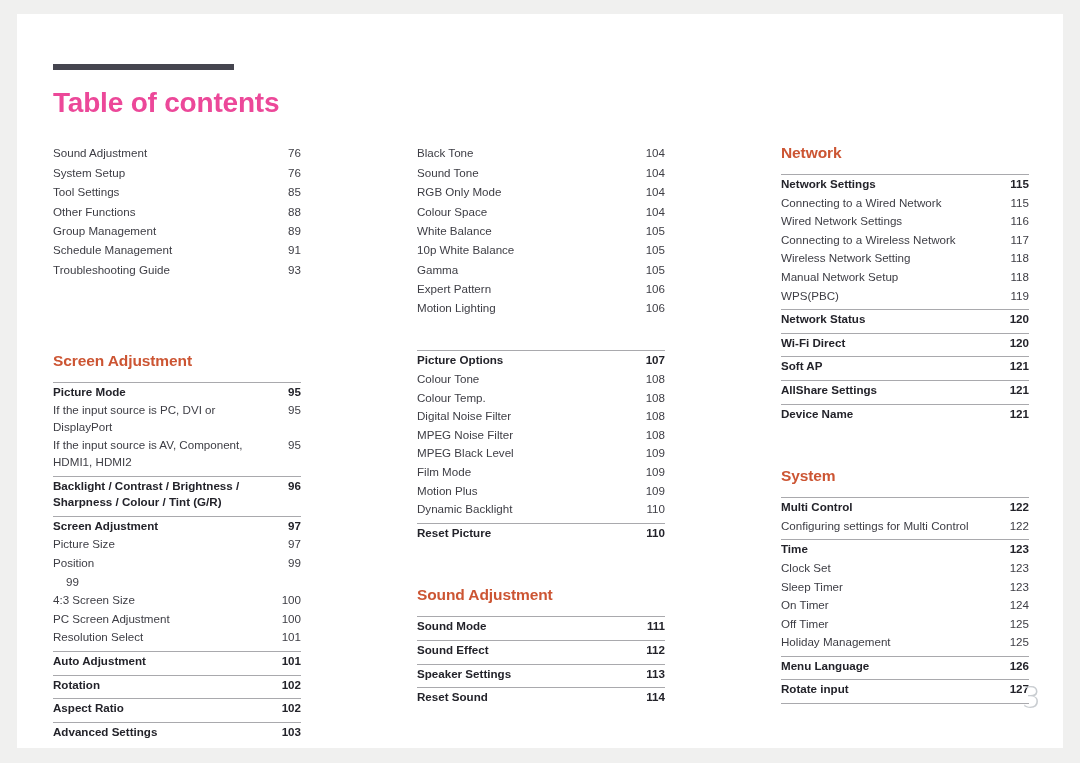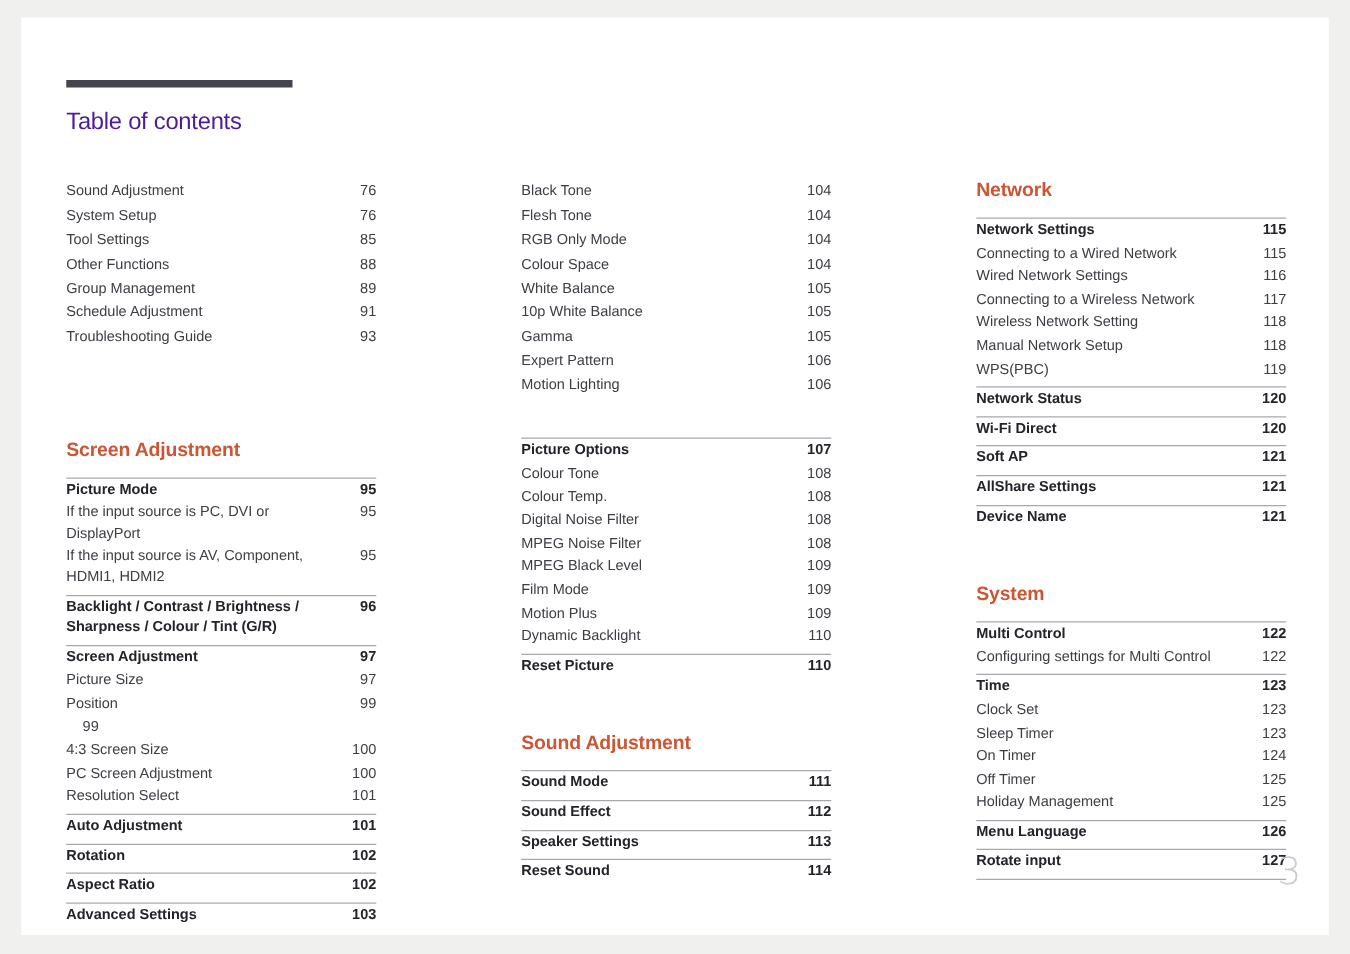--- a/index.html
+++ b/index.html
@@ -28,23 +28,23 @@
     top: 50px;
     width: 300px;
   }
   .title-rule {
     width: 181px;
     height: 6px;
     background: #45454f;
     margin-bottom: 17px;
   }
   .page-title {
-    font-size: 19px;
-    font-weight: normal;
-    color: #4c1d95;
+    font-size: 28px;
+    font-weight: bold;
+    color: #ec4899;
     letter-spacing: -0.2px;
   }
 
   
   .columns {
     position: absolute;
     left: 0;
     top: 0;
     width: 828px;
     height: 734px;
@@ -143,21 +143,21 @@
           </div>
           <div class="row">
             <span class="label">Other Functions</span>
             <span class="num">88</span>
           </div>
           <div class="row">
             <span class="label">Group Management</span>
             <span class="num">89</span>
           </div>
           <div class="row">
-            <span class="label">Schedule Adjustment</span>
+            <span class="label">Schedule Management</span>
             <span class="num">91</span>
           </div>
           <div class="row">
             <span class="label">Troubleshooting Guide</span>
             <span class="num">93</span>
           </div>
         </div>
         <div class="gap-md"></div>
         <div class="gap-lg"></div>
         <div class="section-head">Screen Adjustment</div>
@@ -236,21 +236,21 @@
           <div class="row"></div>
         </div>
       </div>
     <div class="toc-col c2">
         <div class="group plain-list no-rule">
           <div class="row">
             <span class="label">Black Tone</span>
             <span class="num">104</span>
           </div>
           <div class="row">
-            <span class="label">Flesh Tone</span>
+            <span class="label">Sound Tone</span>
             <span class="num">104</span>
           </div>
           <div class="row">
             <span class="label">RGB Only Mode</span>
             <span class="num">104</span>
           </div>
           <div class="row">
             <span class="label">Colour Space</span>
             <span class="num">104</span>
           </div>

